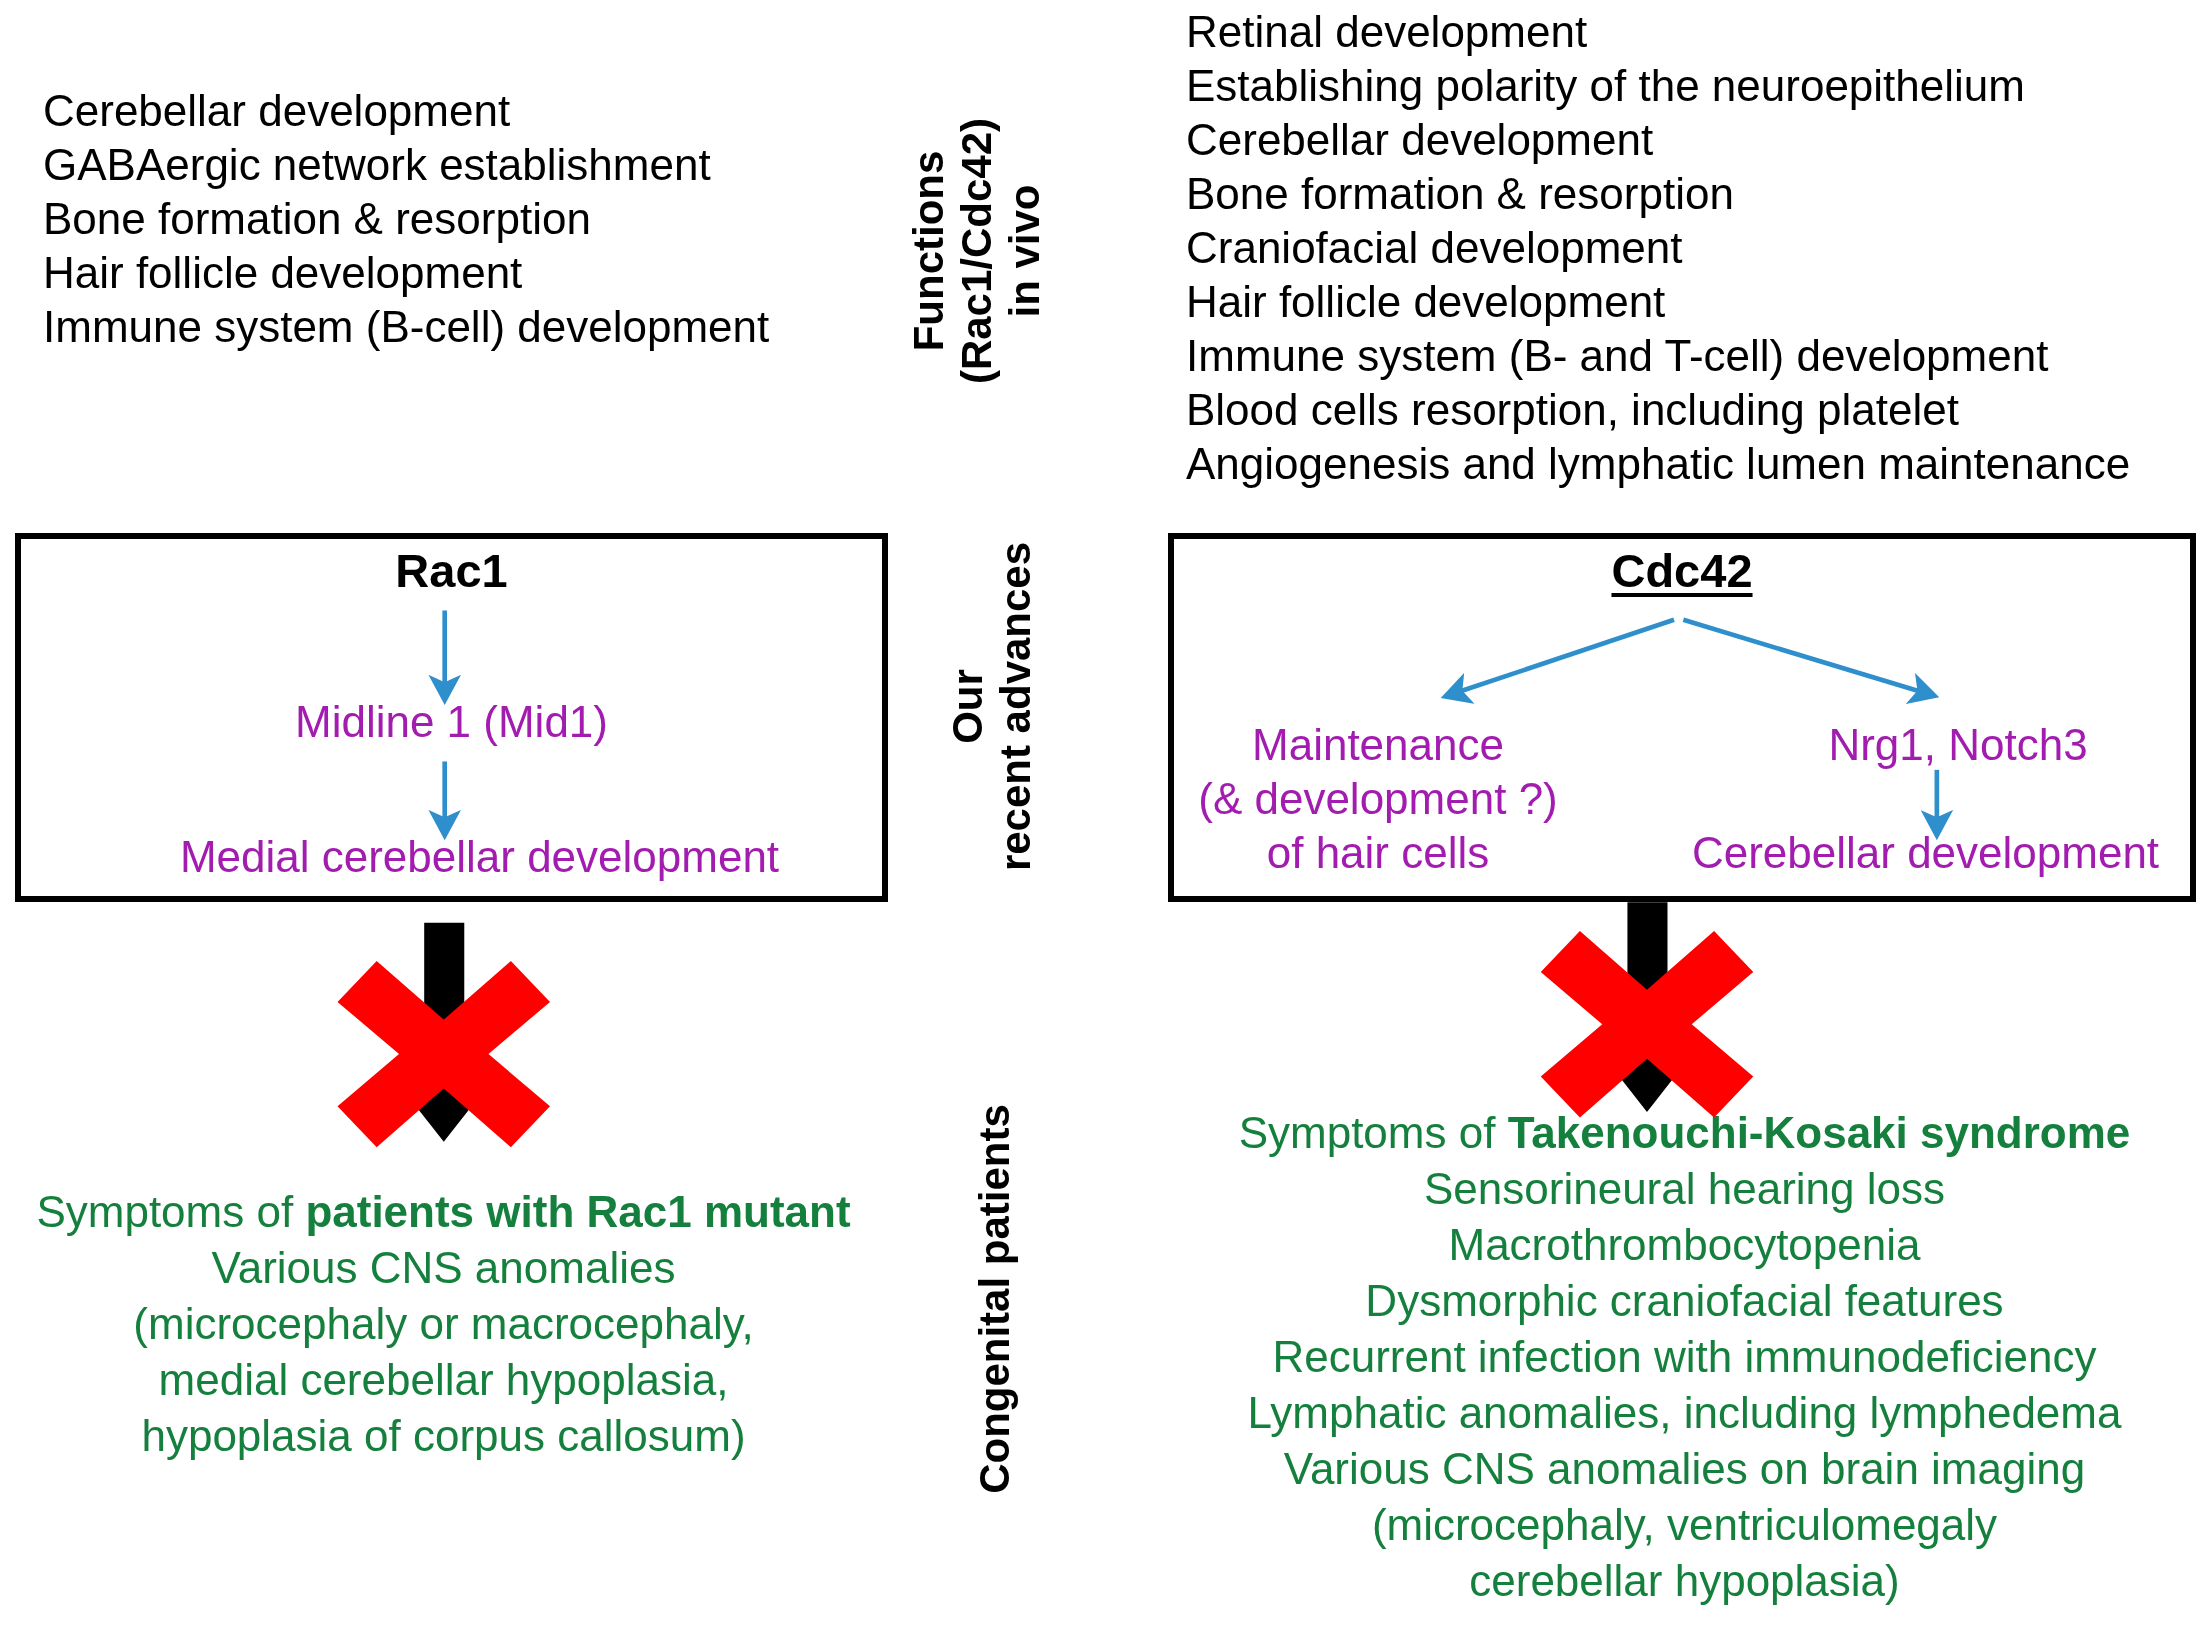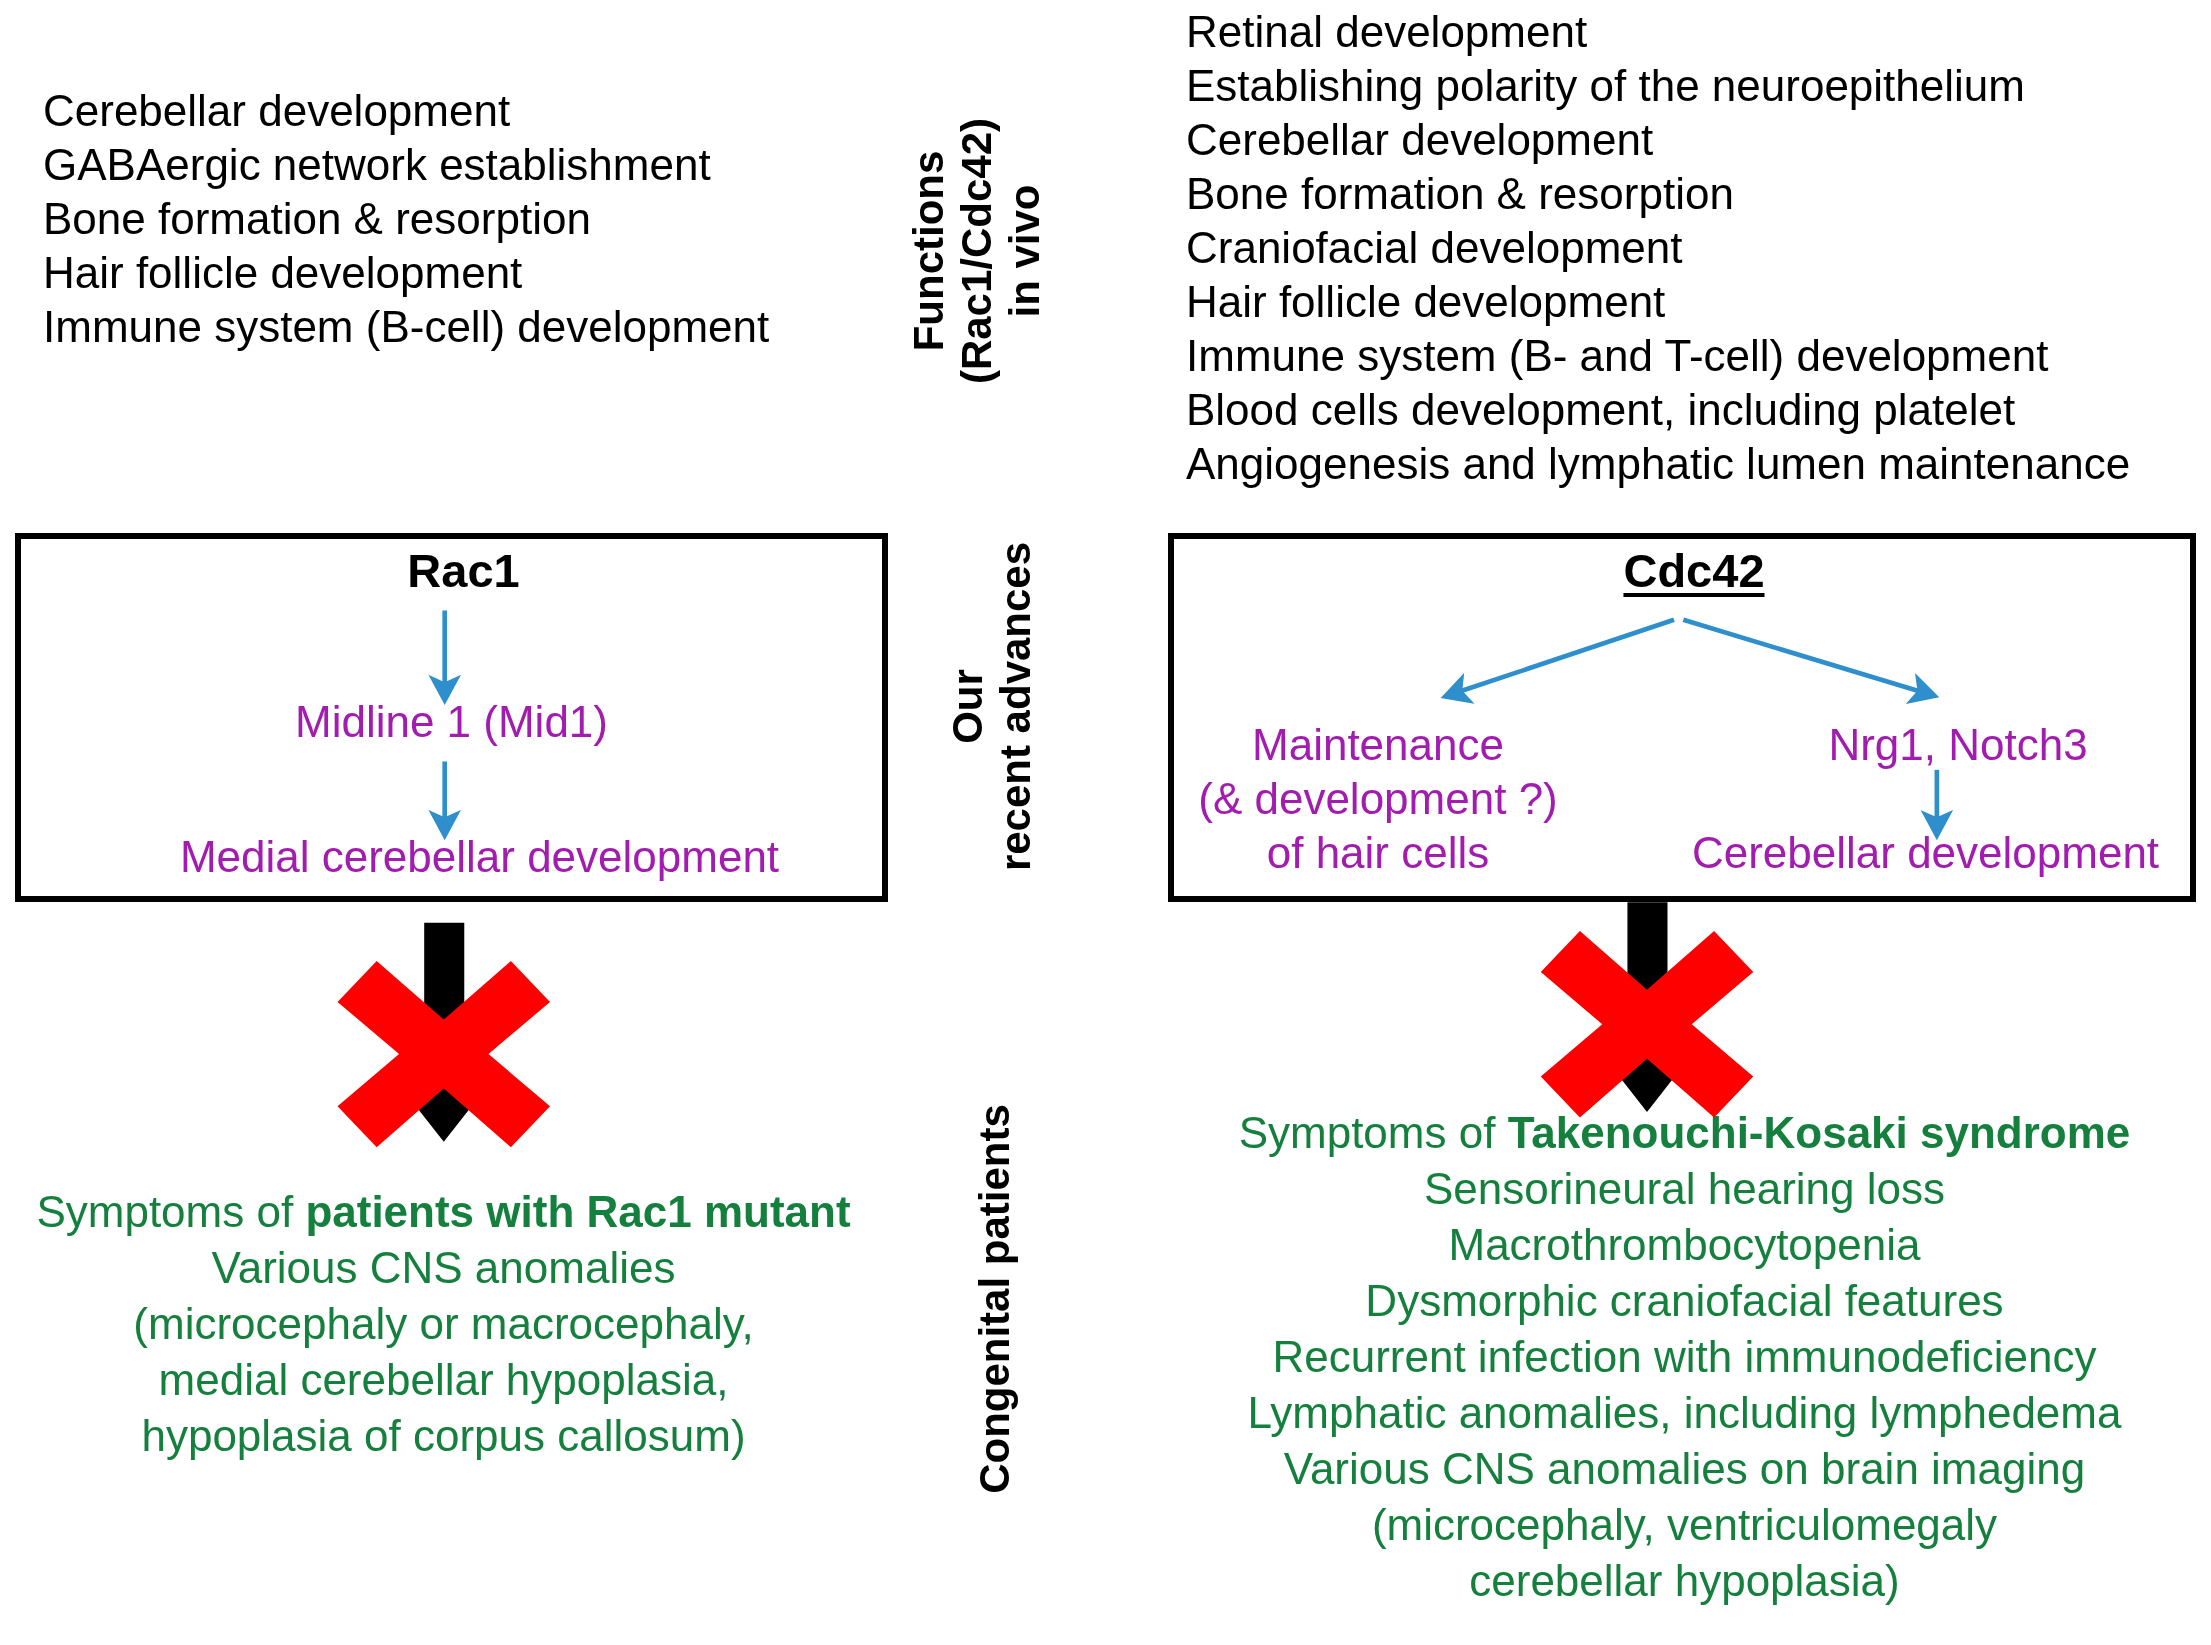--- a/index.html
+++ b/index.html
@@ -61,21 +61,20 @@
     box-sizing: border-box;
   }
 
   .box-title {
     position: absolute;
     font-weight: bold;
     font-size: 47px;
     white-space: nowrap;
     text-align: center;
     color: #000;
-    padding-left: 12px;
   }
   .box-title.underlined { text-decoration: underline; text-underline-offset: 5.6px; }
 
   .node-text {
     position: absolute;
     font-size: 44px;
     line-height: 54px;
     white-space: nowrap;
     text-align: center;
     color: #a21caf;
@@ -108,21 +107,21 @@
   </div>
 
   <div class="txt-list" style="left:1186px; top:4.7px;">
     <span class="line">Retinal development</span>
     <span class="line">Establishing polarity of the neuroepithelium</span>
     <span class="line">Cerebellar development</span>
     <span class="line">Bone formation &amp; resorption</span>
     <span class="line">Craniofacial development</span>
     <span class="line">Hair follicle development</span>
     <span class="line">Immune system (B- and T-cell) development</span>
-    <span class="line">Blood cells development, including platelet</span>
+    <span class="line">Blood cells resorption, including platelet</span>
     <span class="line">Angiogenesis and lymphatic lumen maintenance</span>
   </div>
 
   <div class="vlabel" style="left:788px; top:172px; width:392px; height:158px;">
     <span class="line">Functions</span>
     <span class="line">(Rac1/Cdc42)</span>
     <span class="line">in vivo</span>
   </div>
 
   <div class="vlabel" style="left:811px; top:653px; width:373px; height:107px;">

